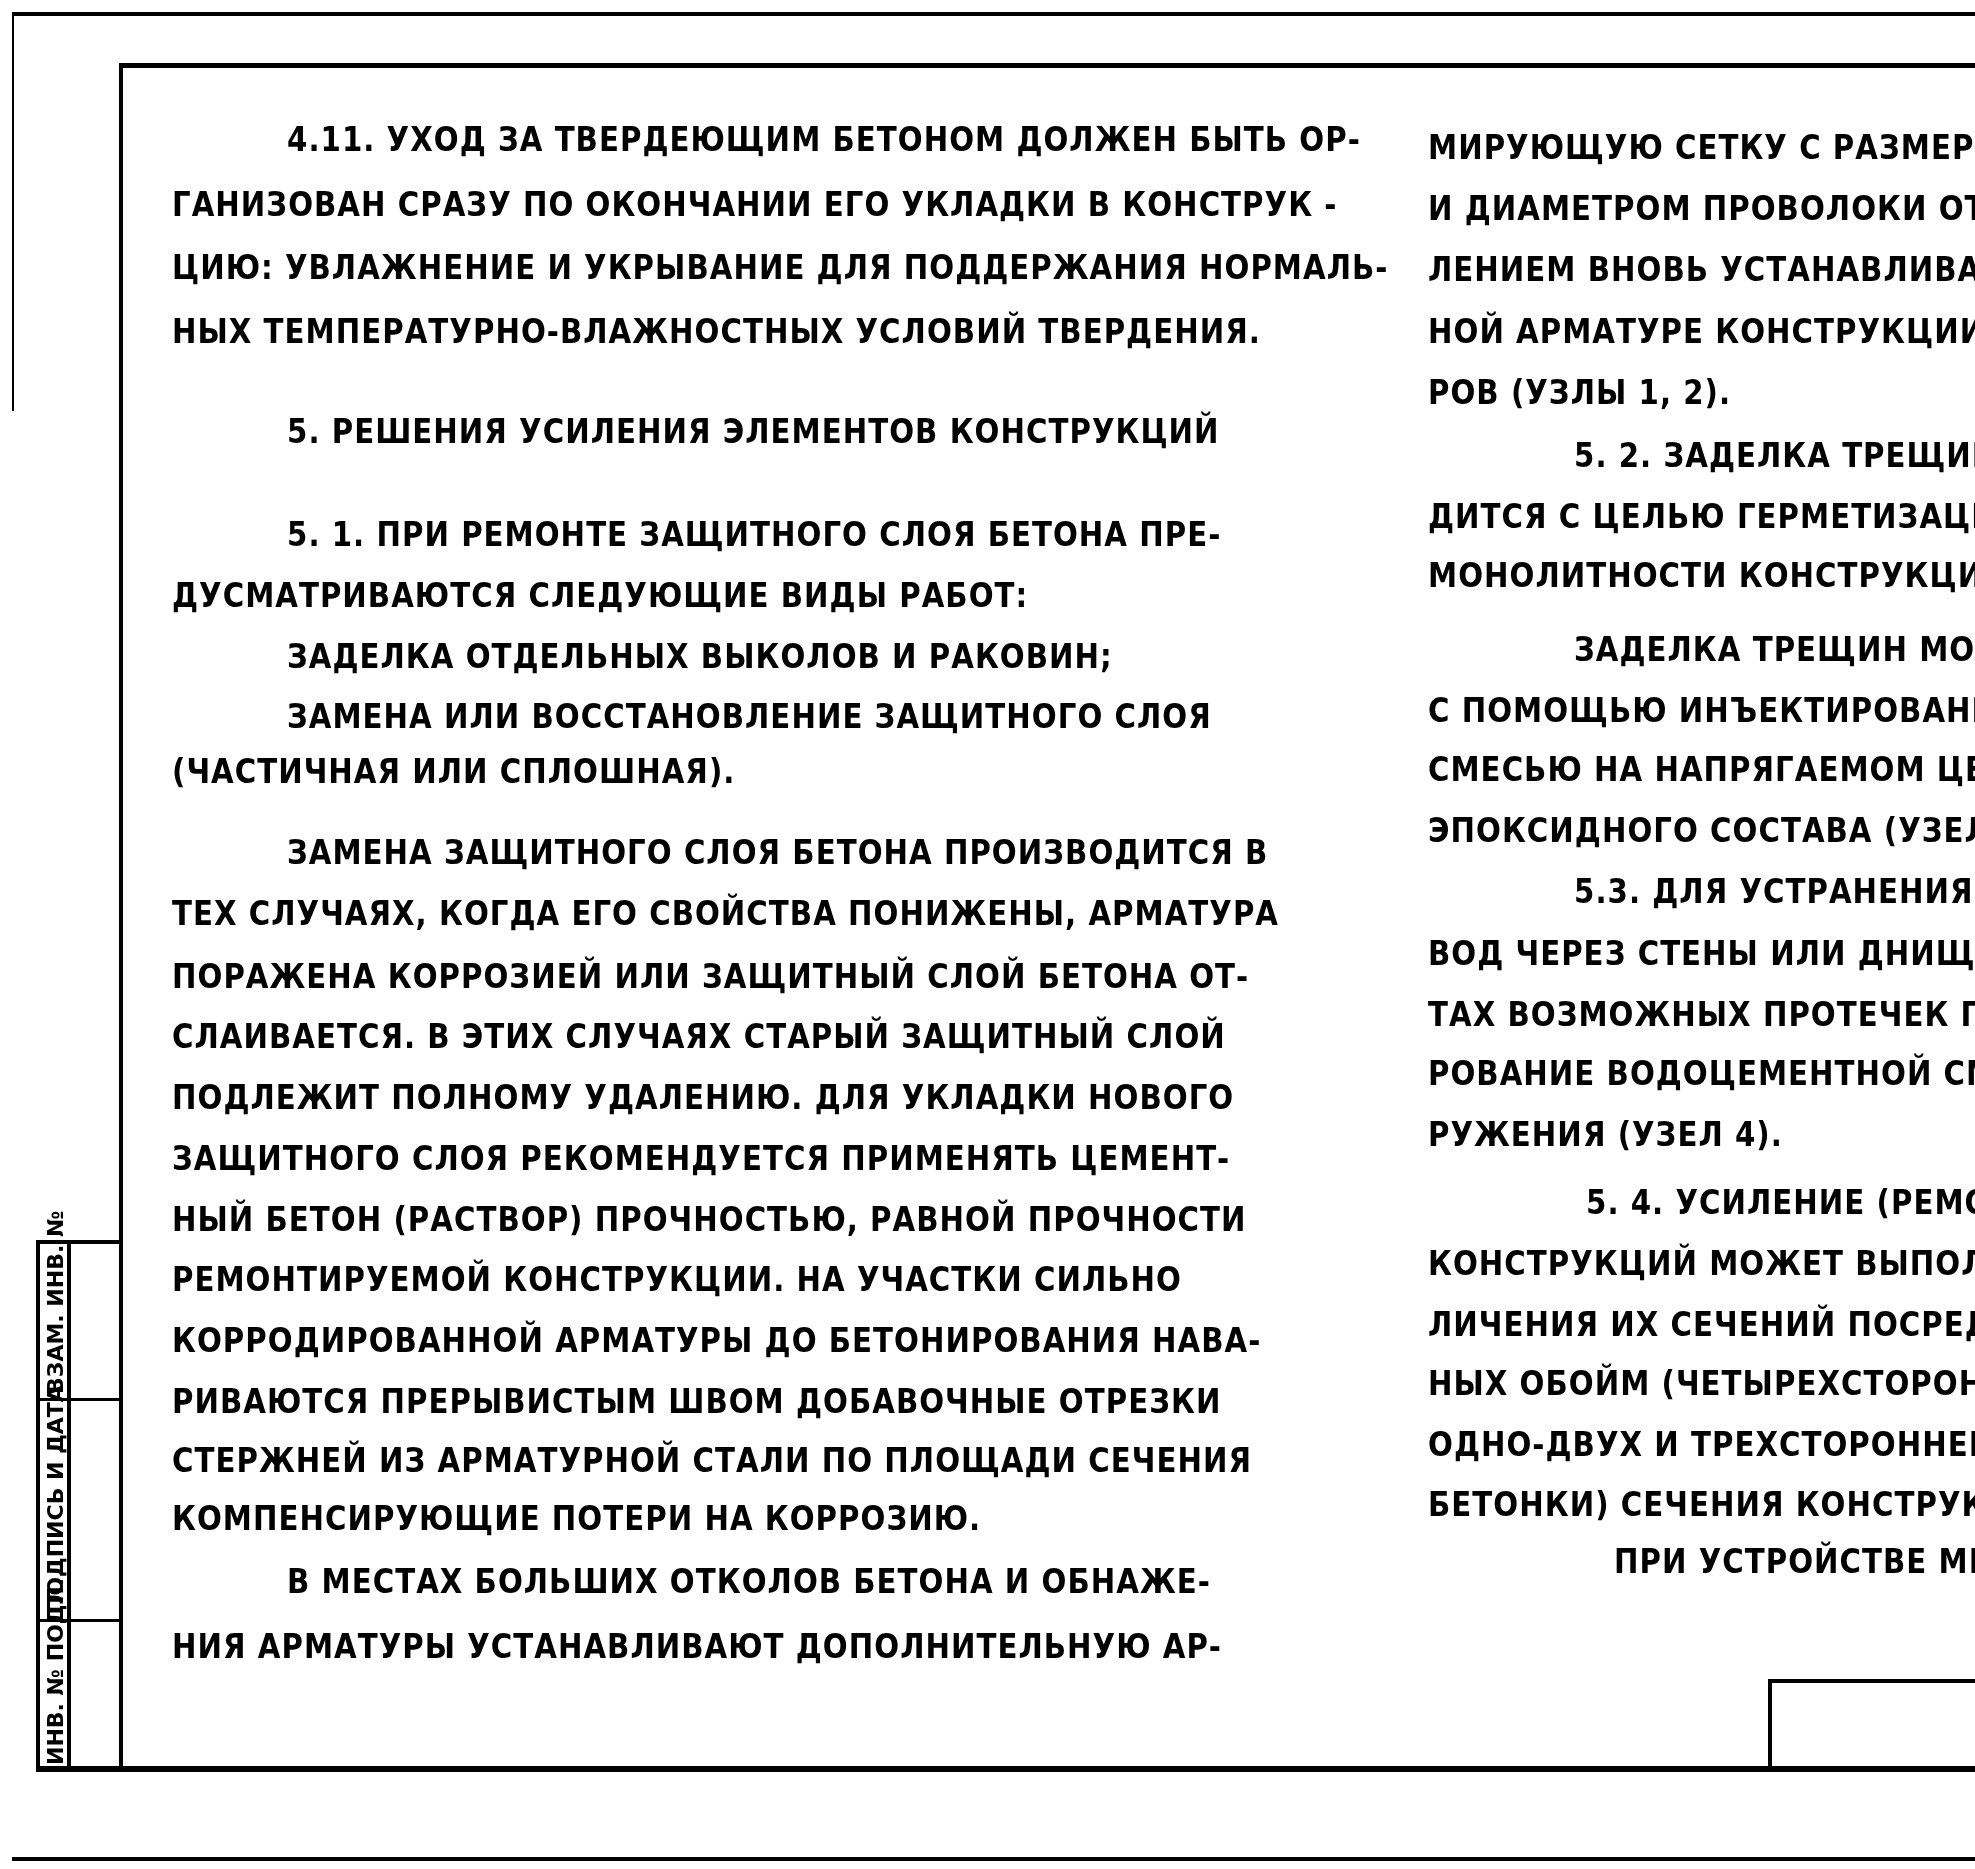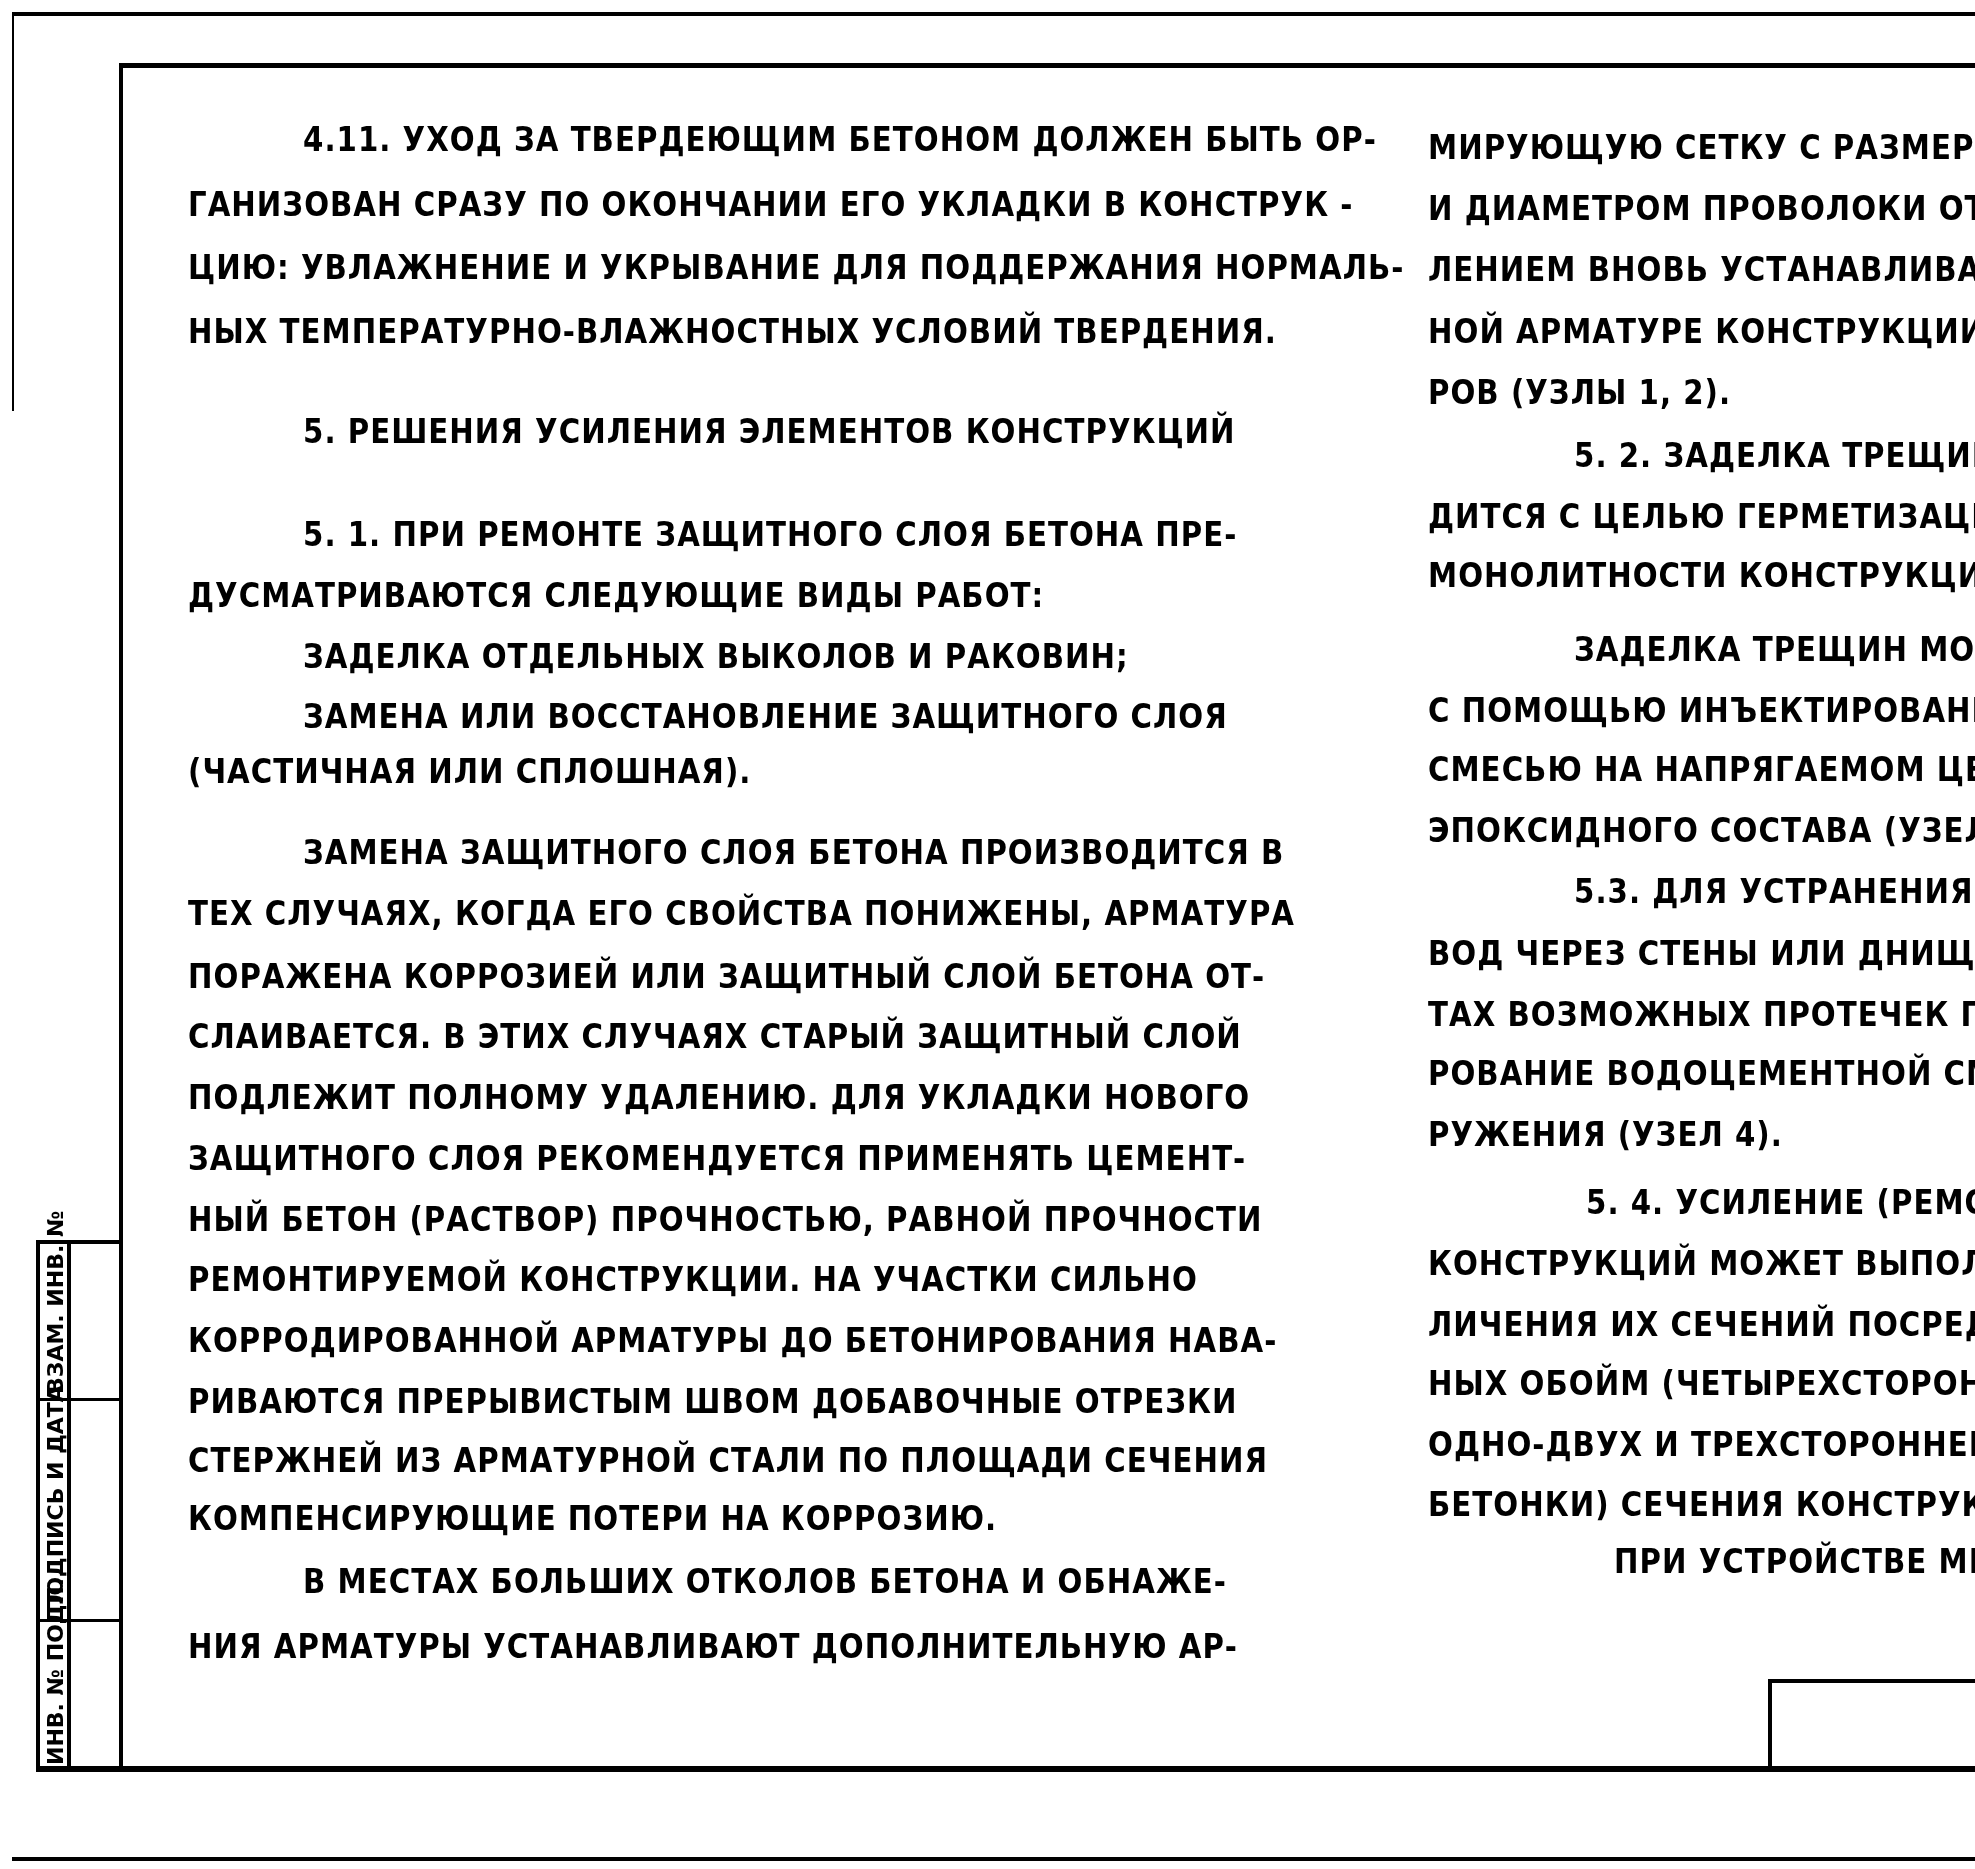--- a/index.html
+++ b/index.html
@@ -39,21 +39,21 @@
     <span class="stamp-label" style="left:3.2px; top:150px;">Взам. инв. №</span>
   </div>
   <div class="abs" style="left:4px; top:161px; width:27px; height:218px;">
     <span class="stamp-label" style="left:3.2px; top:213px;">Подпись и дата</span>
   </div>
   <div class="abs" style="left:4px; top:382px; width:27px; height:147px;">
     <span class="stamp-label" style="left:3.2px; top:143px;">Инв. № подл.</span>
   </div>
 </div>
 
-<div class="col" style="left:188px; top:119px; width:1146px; height:1580px;">
+<div class="col" style="left:172px; top:119px; width:1146px; height:1580px;">
   <div class="tl" style="left:115px; top:0px;">4.11. Уход за твердеющим бетоном должен быть ор-</div>
   <div class="tl" style="left:0px;   top:65px;">ганизован сразу по окончании его укладки в конструк -</div>
   <div class="tl" style="left:0px;   top:128px;">цию: увлажнение и укрывание для поддержания нормаль-</div>
   <div class="tl" style="left:0px;   top:192px;">ных температурно-влажностных условий твердения.</div>
   <div class="tl" style="left:115px; top:292px;">5. Решения усиления элементов конструкций</div>
   <div class="tl" style="left:115px; top:395px;">5. 1. При ремонте защитного слоя бетона пре-</div>
   <div class="tl" style="left:0px;   top:456px;">дусматриваются следующие виды работ:</div>
   <div class="tl" style="left:115px; top:517px;">заделка отдельных выколов и раковин;</div>
   <div class="tl" style="left:115px; top:577px;">замена или восстановление защитного слоя</div>
   <div class="tl" style="left:0px;   top:632px;">(частичная или сплошная).</div>

